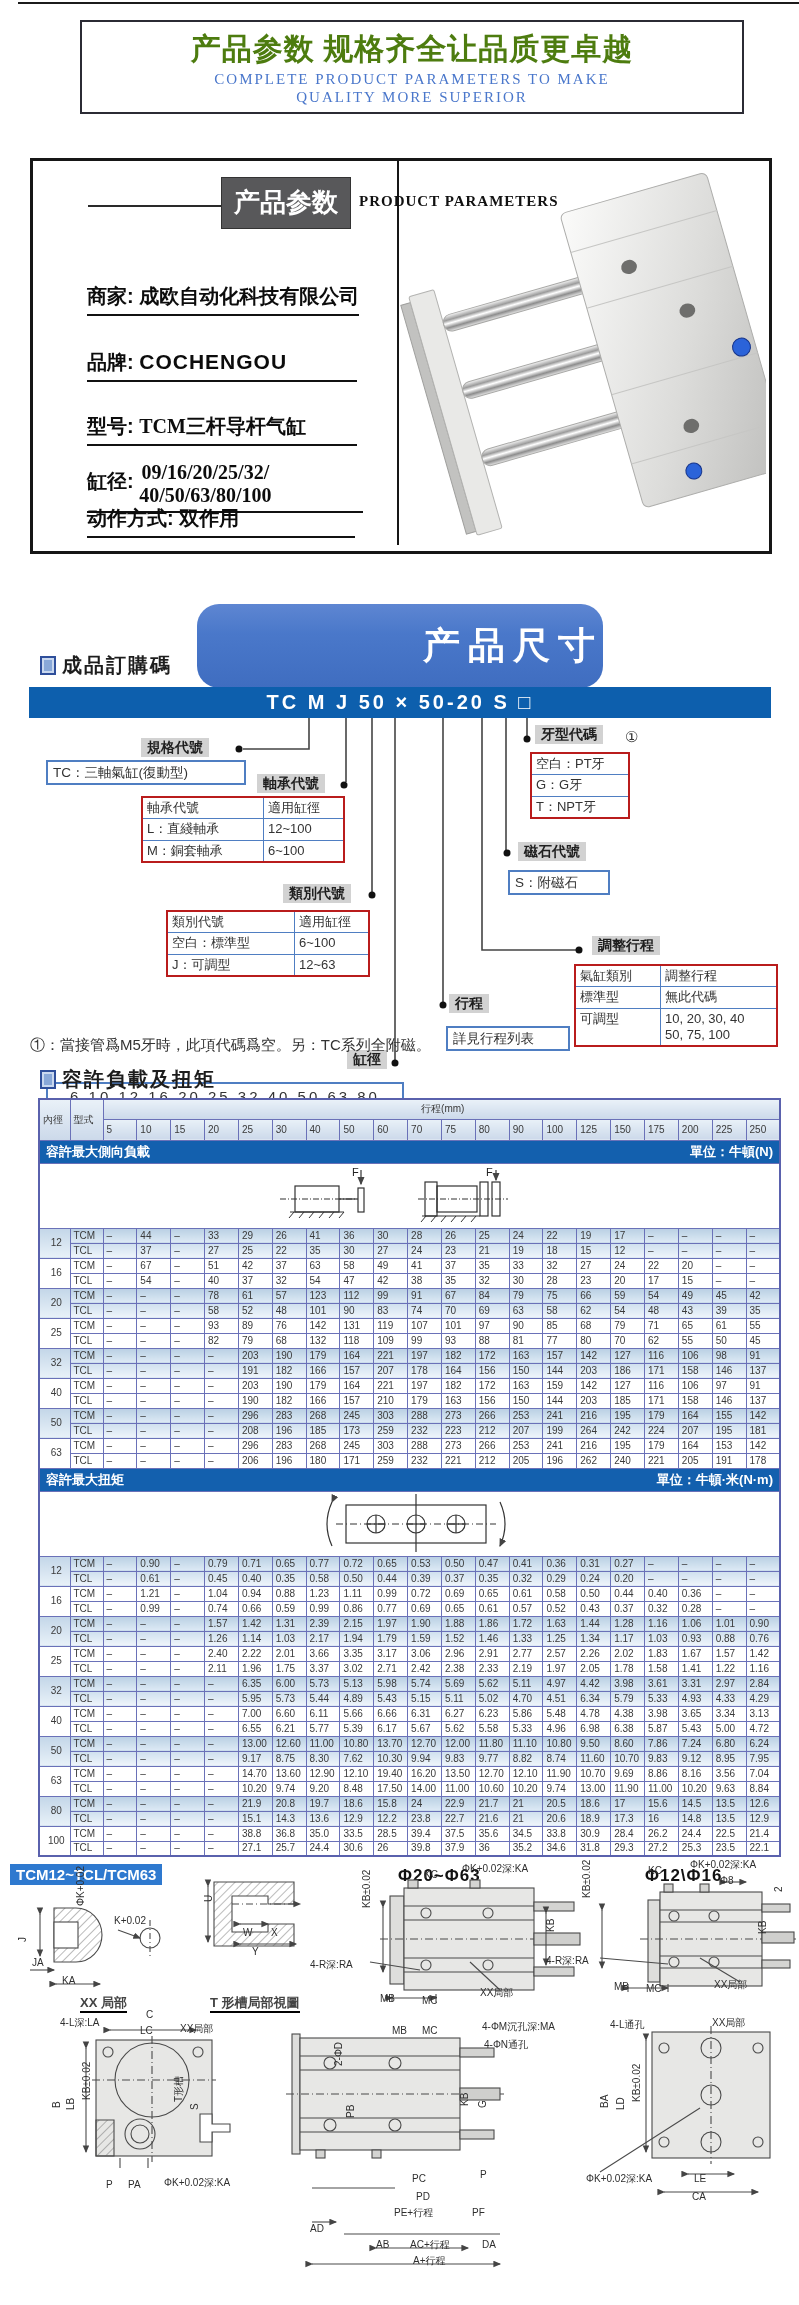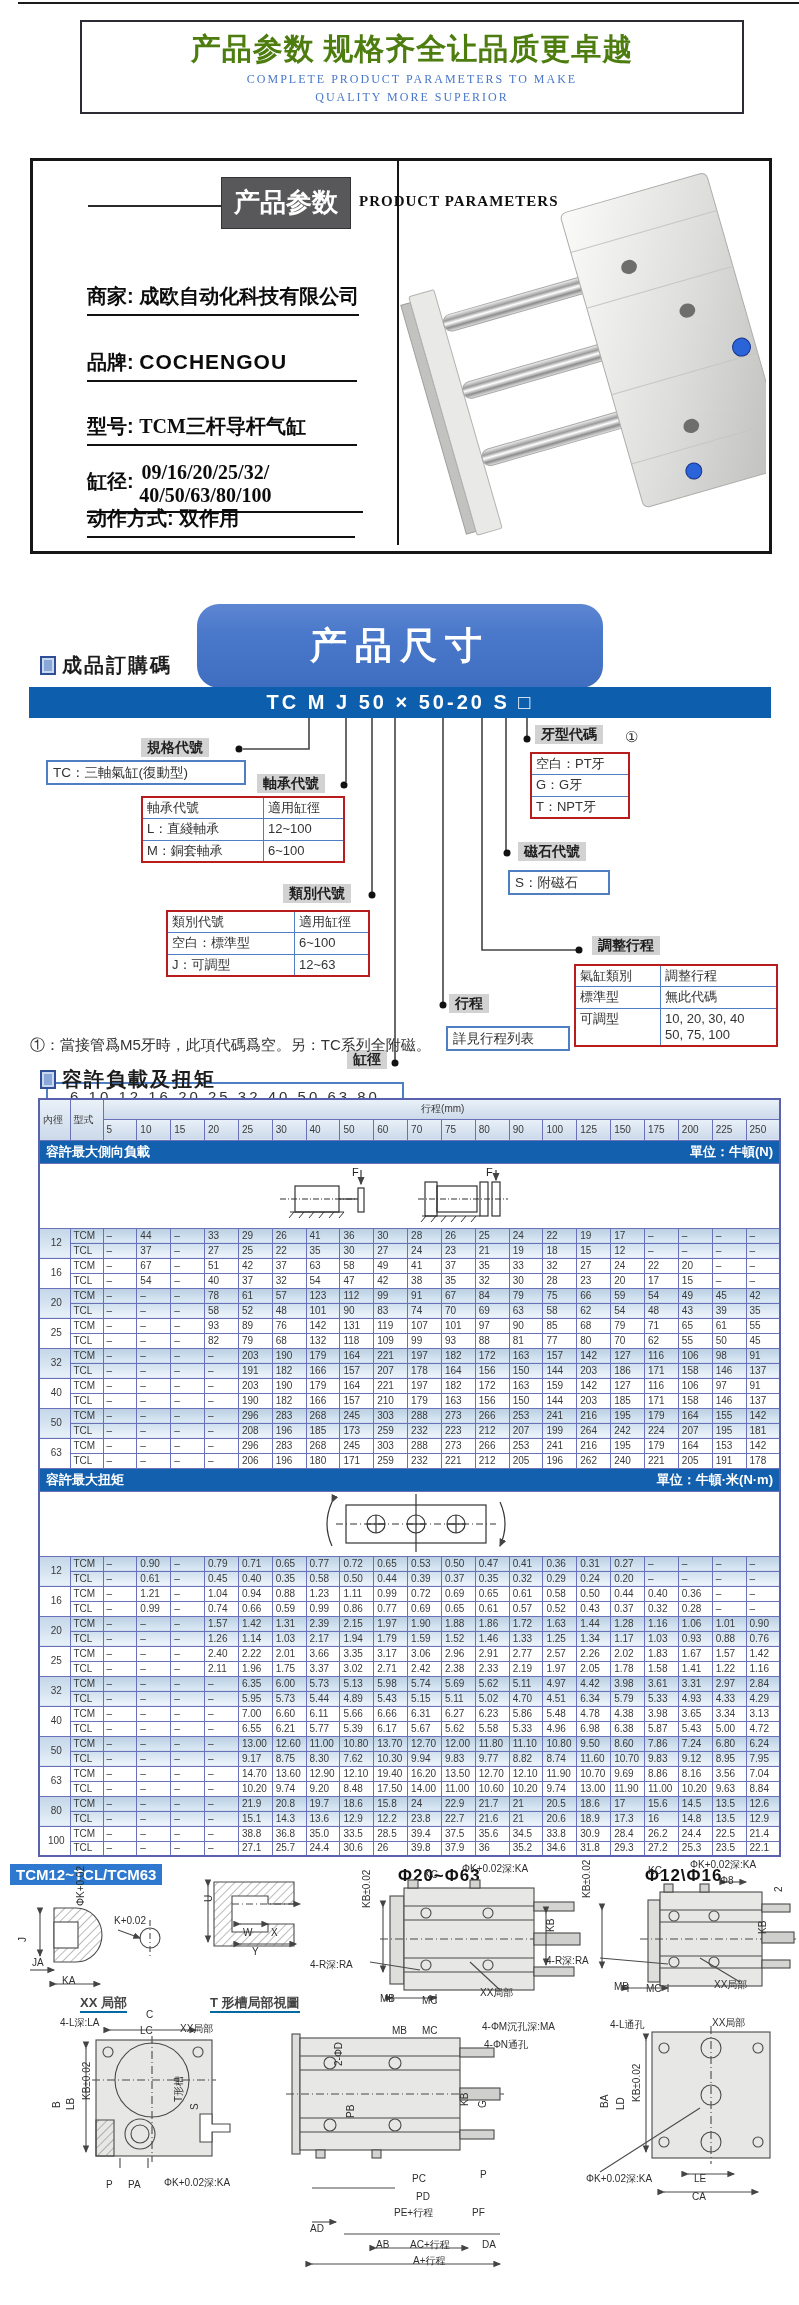--- a/index.html
+++ b/index.html
@@ -3,38 +3,38 @@
 <meta charset="utf-8">
 <style>
   html,body{margin:0;padding:0;background:#e9e9e9;}
   .page{position:relative;width:799px;height:2305px;background:#ffffff;margin:0 auto;
         font-family:"Liberation Sans",sans-serif;overflow:hidden;color:#222;}
   .abs{position:absolute;}
   
   .top-rule{position:absolute;left:18px;top:2px;width:781px;height:2px;background:#1b1b1b;}
   .hdr-box{position:absolute;left:80px;top:20px;width:660px;height:90px;border:2px solid #2b2b34;background:#fff;text-align:center;}
   .hdr-title{margin-top:7px;font-family:"Liberation Serif",serif;font-weight:bold;font-size:30px;color:#4d7c0f;letter-spacing:1px;}
-  .hdr-sub{font-family:"Liberation Serif",serif;font-size:12px;color:#4a77cb;letter-spacing:2px;line-height:18px;}
+  .hdr-sub{font-family:"Liberation Serif",serif;font-size:15px;color:#4a77cb;letter-spacing:2px;line-height:18px;}
   
   .prod-box{position:absolute;left:30px;top:158px;width:736px;height:390px;border:3px solid #161616;background:#fff;}
   .prod-div{position:absolute;left:364px;top:0;width:2px;height:384px;background:#161616;}
   .tag-line{position:absolute;left:55px;top:44px;width:133px;height:2px;background:#2a2a2a;}
   .tag-cn{position:absolute;left:188px;top:16px;width:128px;height:50px;background:#58585a;border:1px solid #333;
           color:#fff;font-family:"Liberation Serif",serif;font-size:26px;font-weight:bold;text-align:center;line-height:50px;}
   .tag-en{position:absolute;left:326px;top:32px;font-family:"Liberation Serif",serif;font-size:15px;letter-spacing:1px;color:#111;font-weight:bold;}
   .pfield{position:absolute;left:54px;font-size:20px;font-weight:bold;color:#0c0c0c;}
   .pfield .ul{border-bottom:2px solid #111;padding-bottom:4px;display:inline-block;}
   .brandv{font-weight:900;letter-spacing:1px;font-size:21px;}
   .serifv{font-family:"Liberation Serif",serif;}
   .photo{position:absolute;left:366px;top:0px;width:367px;height:384px;overflow:hidden;}
   
   .size-banner{position:absolute;left:197px;top:604px;width:406px;height:84px;border-radius:22px;
       background:linear-gradient(180deg,#5e86d2 0%,#4a78ca 35%,#3f6dc0 100%);
       color:#fff;font-family:"Liberation Serif",serif;font-size:37px;letter-spacing:8px;
-      text-align:center;line-height:84px;font-weight:bold;}
+      text-align:right;line-height:84px;font-weight:bold;}
   
   .sq-bullet{position:absolute;width:12px;height:15px;background:#89a8d8;border:2px solid #2f4f9b;box-shadow:inset 0 0 0 2px #c9d8ef;}
   .sec-title{position:absolute;font-size:20px;font-weight:bold;color:#1d1d1d;letter-spacing:2px;}
   
   .code-bar{position:absolute;left:29px;top:687px;width:742px;height:31px;background:#0d5fad;color:#fff;
      font-size:20px;font-weight:bold;letter-spacing:3px;text-align:center;line-height:31px;}
   .conn{position:absolute;left:0;top:680px;width:799px;height:450px;pointer-events:none;}
   .glabel{position:absolute;background:#d2d2d2;color:#1f1f1f;font-weight:bold;font-size:14px;line-height:19px;padding:0 6px;}
   .obox{position:absolute;border:2px solid #4f7ec2;background:#fff;font-size:13.5px;color:#333;line-height:21px;padding:0 5px;}
   .mt{position:absolute;border:2px solid #b91c1c;background:#fff;font-size:13px;color:#333;}
@@ -60,21 +60,21 @@
   td.bc{font-size:11.5px;color:#333;text-align:center;padding-left:0;}
   td.tc{font-size:10.5px;}
   tr.tA td{background:linear-gradient(180deg,#b9cfe3,#ddeaf5);}
   tr.tB td{background:linear-gradient(180deg,#cfe0ee,#eef5fb);}
   tr.tA td.bc,tr.tB td.bc{background:linear-gradient(180deg,#c3d6e8,#e8f1f8);}
   
   .series-tag{position:absolute;left:10px;top:1864px;background:#2e79cf;color:#fff;font-size:15px;font-weight:bold;padding:2px 6px;}
   .range-lab{position:absolute;font-size:17px;font-weight:bold;color:#111;letter-spacing:1px;}
   .dl{position:absolute;font-size:10px;color:#2e2e2e;white-space:nowrap;line-height:1;}
   .dl.rot{transform:rotate(-90deg);transform-origin:left bottom;}
-  .dl.cap{font-size:13px;color:#444;border-bottom:2px solid #0369a1;padding-bottom:2px;font-weight:bold;}
+  .dl.cap{font-size:13px;color:#444;border-bottom:2px solid #000000;padding-bottom:2px;font-weight:bold;}
   svg text{font-family:"Liberation Sans",sans-serif;}
 </style>
 </head>
 <body>
 
 <div class="page">
 
   <div class="top-rule"></div>
 
   <div class="hdr-box">

